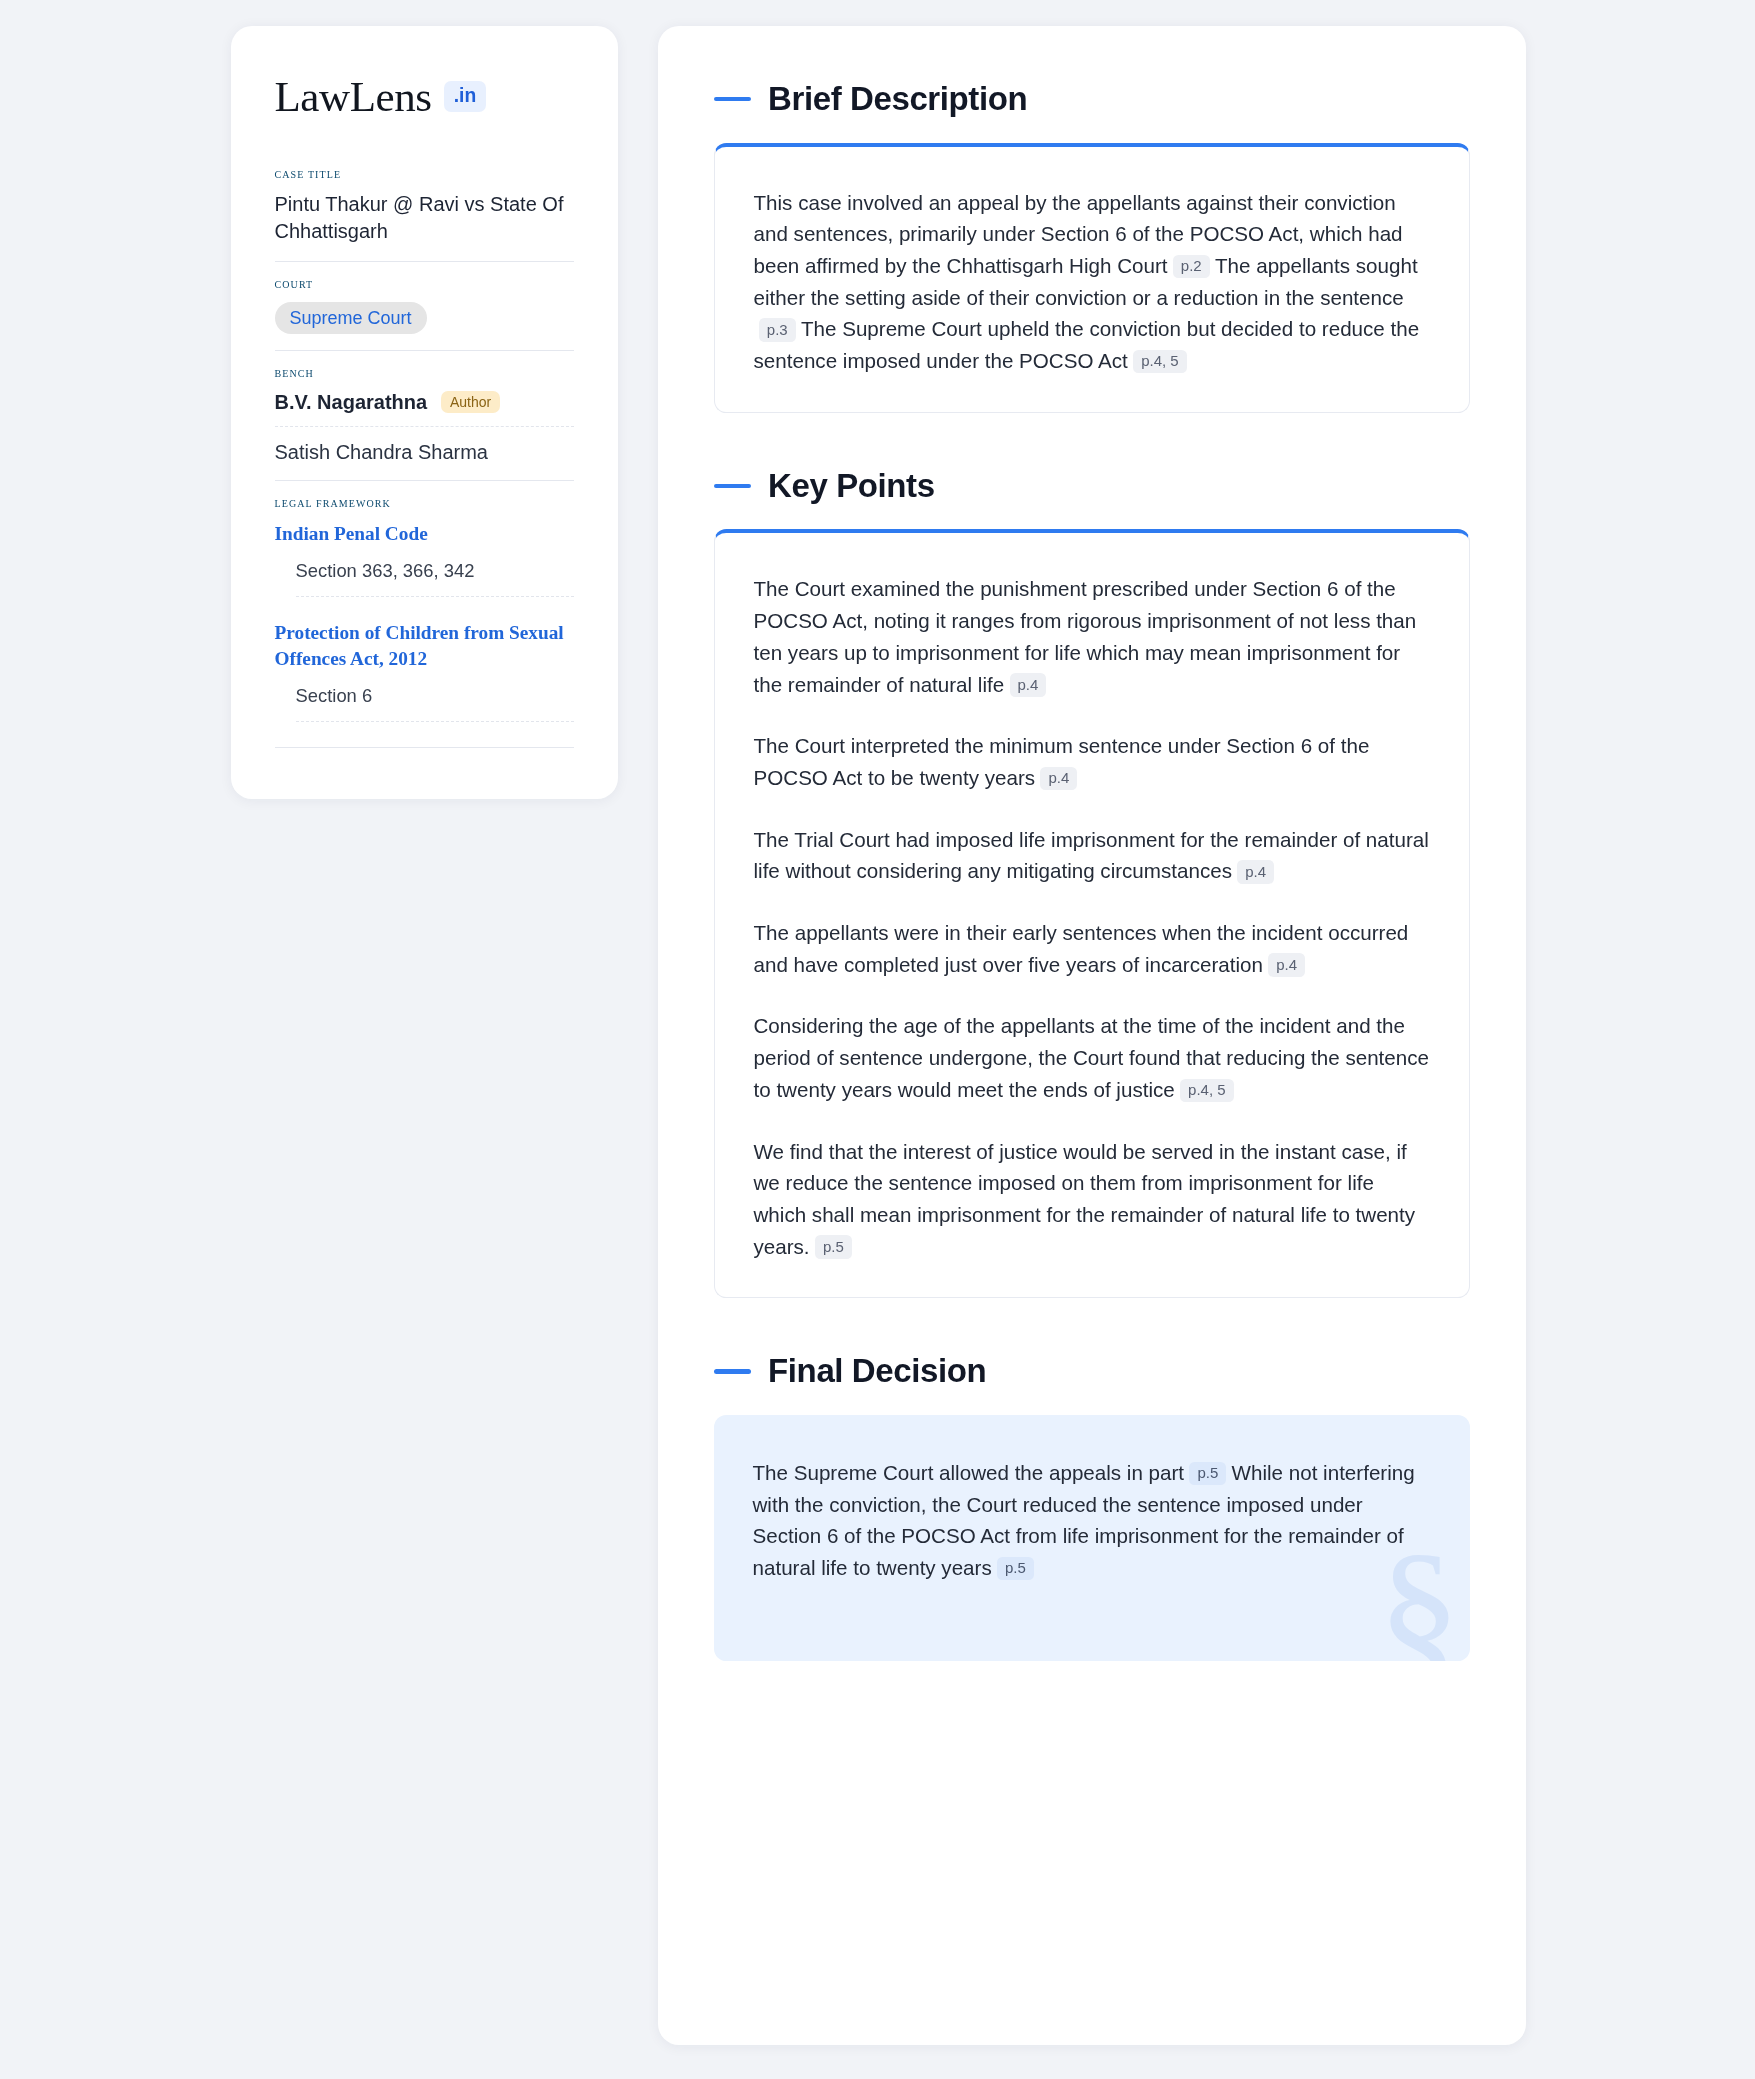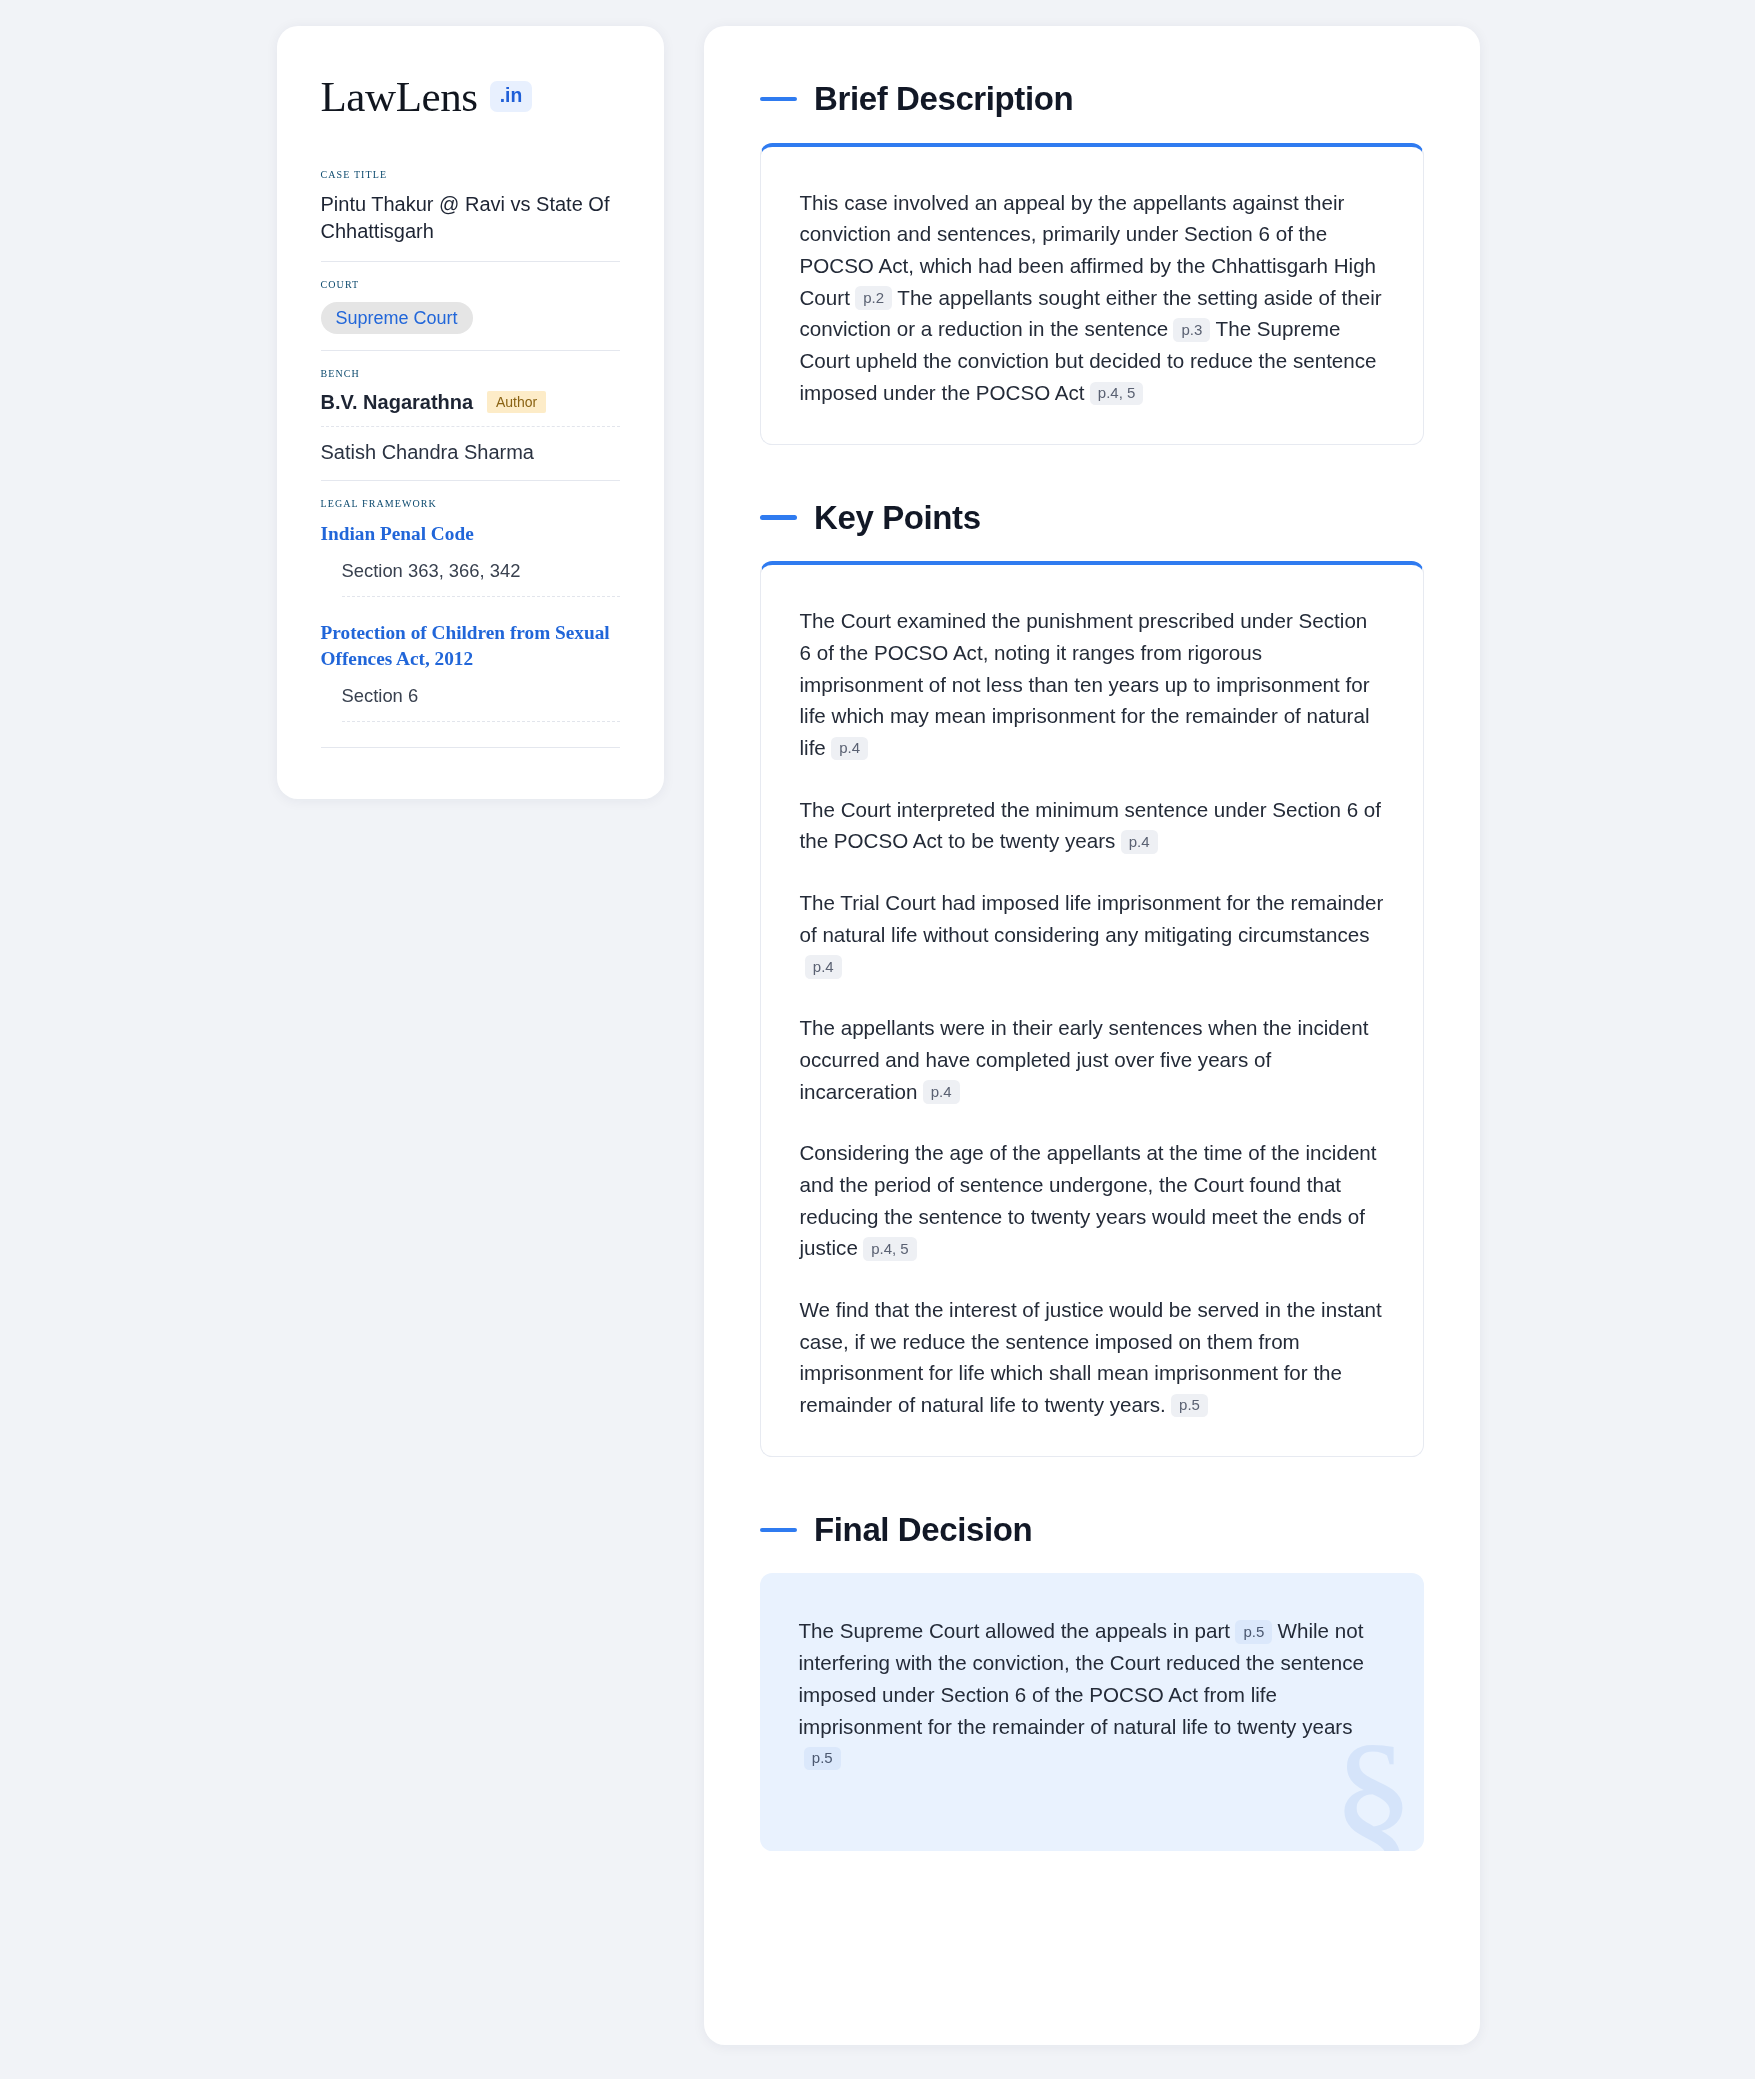--- a/index.html
+++ b/index.html
@@ -103,21 +103,21 @@
   .bench-name {
     font-size: 20px;
     color: #1d2433;
     font-weight: bold;
   }
   .bench-name.plain { font-weight: normal; color: #2b3342; }
   .badge-author {
     background: #fdecc8;
     color: #8a6314;
     font-size: 14px;
-    border-radius: 2px;
+    border-radius: 7px;
     padding: 4.4px 8.8px;
     line-height: 1;
   }
   .act-link {
     font-size: 19.3px;
     color: #2166d9;
     font-weight: bold;
     line-height: 1.32;
     margin-bottom: 14px;
     cursor: pointer;
@@ -132,21 +132,21 @@
     margin-bottom: 23px;
   }
   .section-row.tail { margin-bottom: 0; }
   .tail-rule {
     margin-top: 24.6px;
     border-bottom: 0.9px solid #e4e7ee;
   }
 
   
   .main {
-    width: 776px;
+    width: 868px;
     background: #ffffff;
     border-radius: 21px;
     padding: 54px 56px 70px 56px;
     box-shadow: 0 1.8px 12.3px rgba(24, 38, 66, 0.06);
     min-height: 2019px;
   }
   .sec-head {
     display: flex;
     align-items: center;
     gap: 17.6px;

